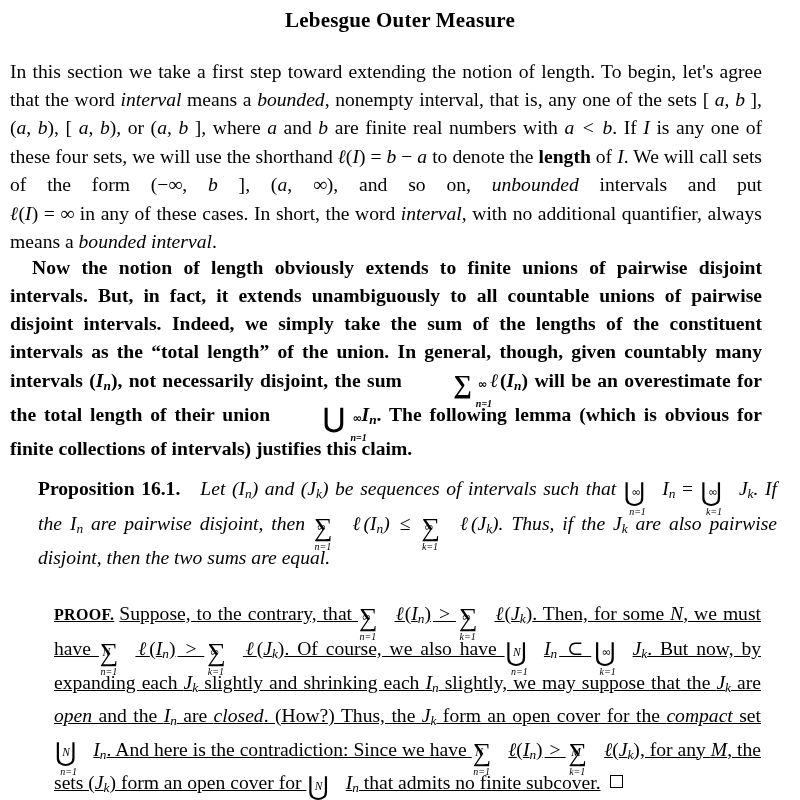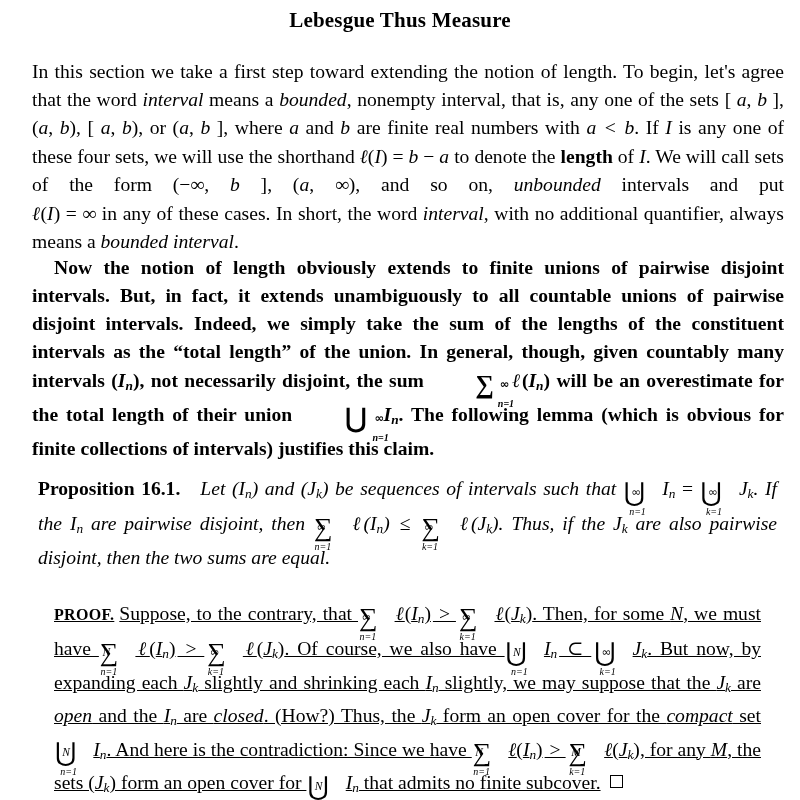--- a/index.html
+++ b/index.html
@@ -30,21 +30,21 @@
     width: 800px;
     text-align: center;
     font-size: 21px;
     font-weight: bold;
     letter-spacing: 0.2px;
   }
 
   
   .body-block {
     position: absolute;
-    left: 32px;
+    left: 10px;
     width: 752px;
   }
   p.para {
     margin: 0;
     font-size: 19.6px;
     line-height: 28px;
     text-align: justify;
     text-justify: inter-word;
     hyphens: none;
   }
@@ -153,21 +153,21 @@
     border: 1.7px solid #000;
     margin-left: 9px;
     vertical-align: 1px;
   }
 </style>
 </head>
 <body>
 
 <div id="page">
 
-  <div class="doc-title">Lebesgue Thus Measure</div>
+  <div class="doc-title">Lebesgue Outer Measure</div>
 
   <div class="body-block" style="top:58px;">
     <p class="para"><span>In this section we take a first step toward extending the notion of length. To begin, let's agree that the word </span><span class="it">interval</span><span> means a </span><span class="it">bounded</span><span>, nonempty interval, that is, any one of the sets [ </span><span class="mi">a</span><span>, </span><span class="mi">b</span><span> ], (</span><span class="mi">a</span><span>, </span><span class="mi">b</span><span>), [ </span><span class="mi">a</span><span>, </span><span class="mi">b</span><span>), or (</span><span class="mi">a</span><span>, </span><span class="mi">b</span><span> ], where </span><span class="mi">a</span><span> and </span><span class="mi">b</span><span> are finite real numbers with </span><span class="nw"><span class="mi">a</span><span class="op"> &lt; </span><span class="mi">b</span></span><span>. If </span><span class="mi">I</span><span> is any one of these four sets, we will use the shorthand </span><span class="nw"><span class="script-l">ℓ</span><span>(</span><span class="mi">I</span><span>) = </span><span class="mi">b</span><span> − </span><span class="mi">a</span></span><span> to denote the </span><span class="mb">length</span><span> of </span><span class="mi">I</span><span>. We will call sets of the form (−∞, </span><span class="mi">b</span><span> ], (</span><span class="mi">a</span><span>, ∞), and so on, </span><span class="it">unbounded</span><span> intervals and put </span><span class="nw"><span class="script-l">ℓ</span><span>(</span><span class="mi">I</span><span>) = ∞ in any of these cases. In short, the word </span></span><span class="it">interval</span><span>, with no additional quantifier, always means a </span><span class="it">bounded interval</span><span>.</span></p>
   </div>
 
   <div class="body-block" style="top:254px;font-weight:bold;">
     <p class="para indent"><span>Now the notion of length obviously extends to finite unions of pairwise disjoint intervals. But, in fact, it extends unambiguously to all countable unions of pairwise disjoint intervals. Indeed, we simply take the sum of the lengths of the constituent intervals as the “total length” of the union. In general, though, given countably many intervals (</span><span class="mi">I</span><sub class="v">n</sub><span>), not necessarily disjoint, the sum </span><span class="bigop wide"><span class="glyph">∑</span><span class="lims"><span class="sup inf">∞</span><span class="sub">n=1</span></span><span class="pad"></span></span><span class="script-l">ℓ</span><span>(</span><span class="mi">I</span><sub class="v">n</sub><span>)</span><span> will be an overestimate for the total length of their union </span><span class="bigop"><span class="glyph">⋃</span><span class="lims"><span class="sup inf">∞</span><span class="sub">n=1</span></span><span class="pad"></span></span><span class="mi">I</span><sub class="v">n</sub><span>. The following lemma (which is obvious for finite collections of intervals) justifies this claim.</span></p>
   </div>
 
   <div class="stmt-block" style="top:475px;">

